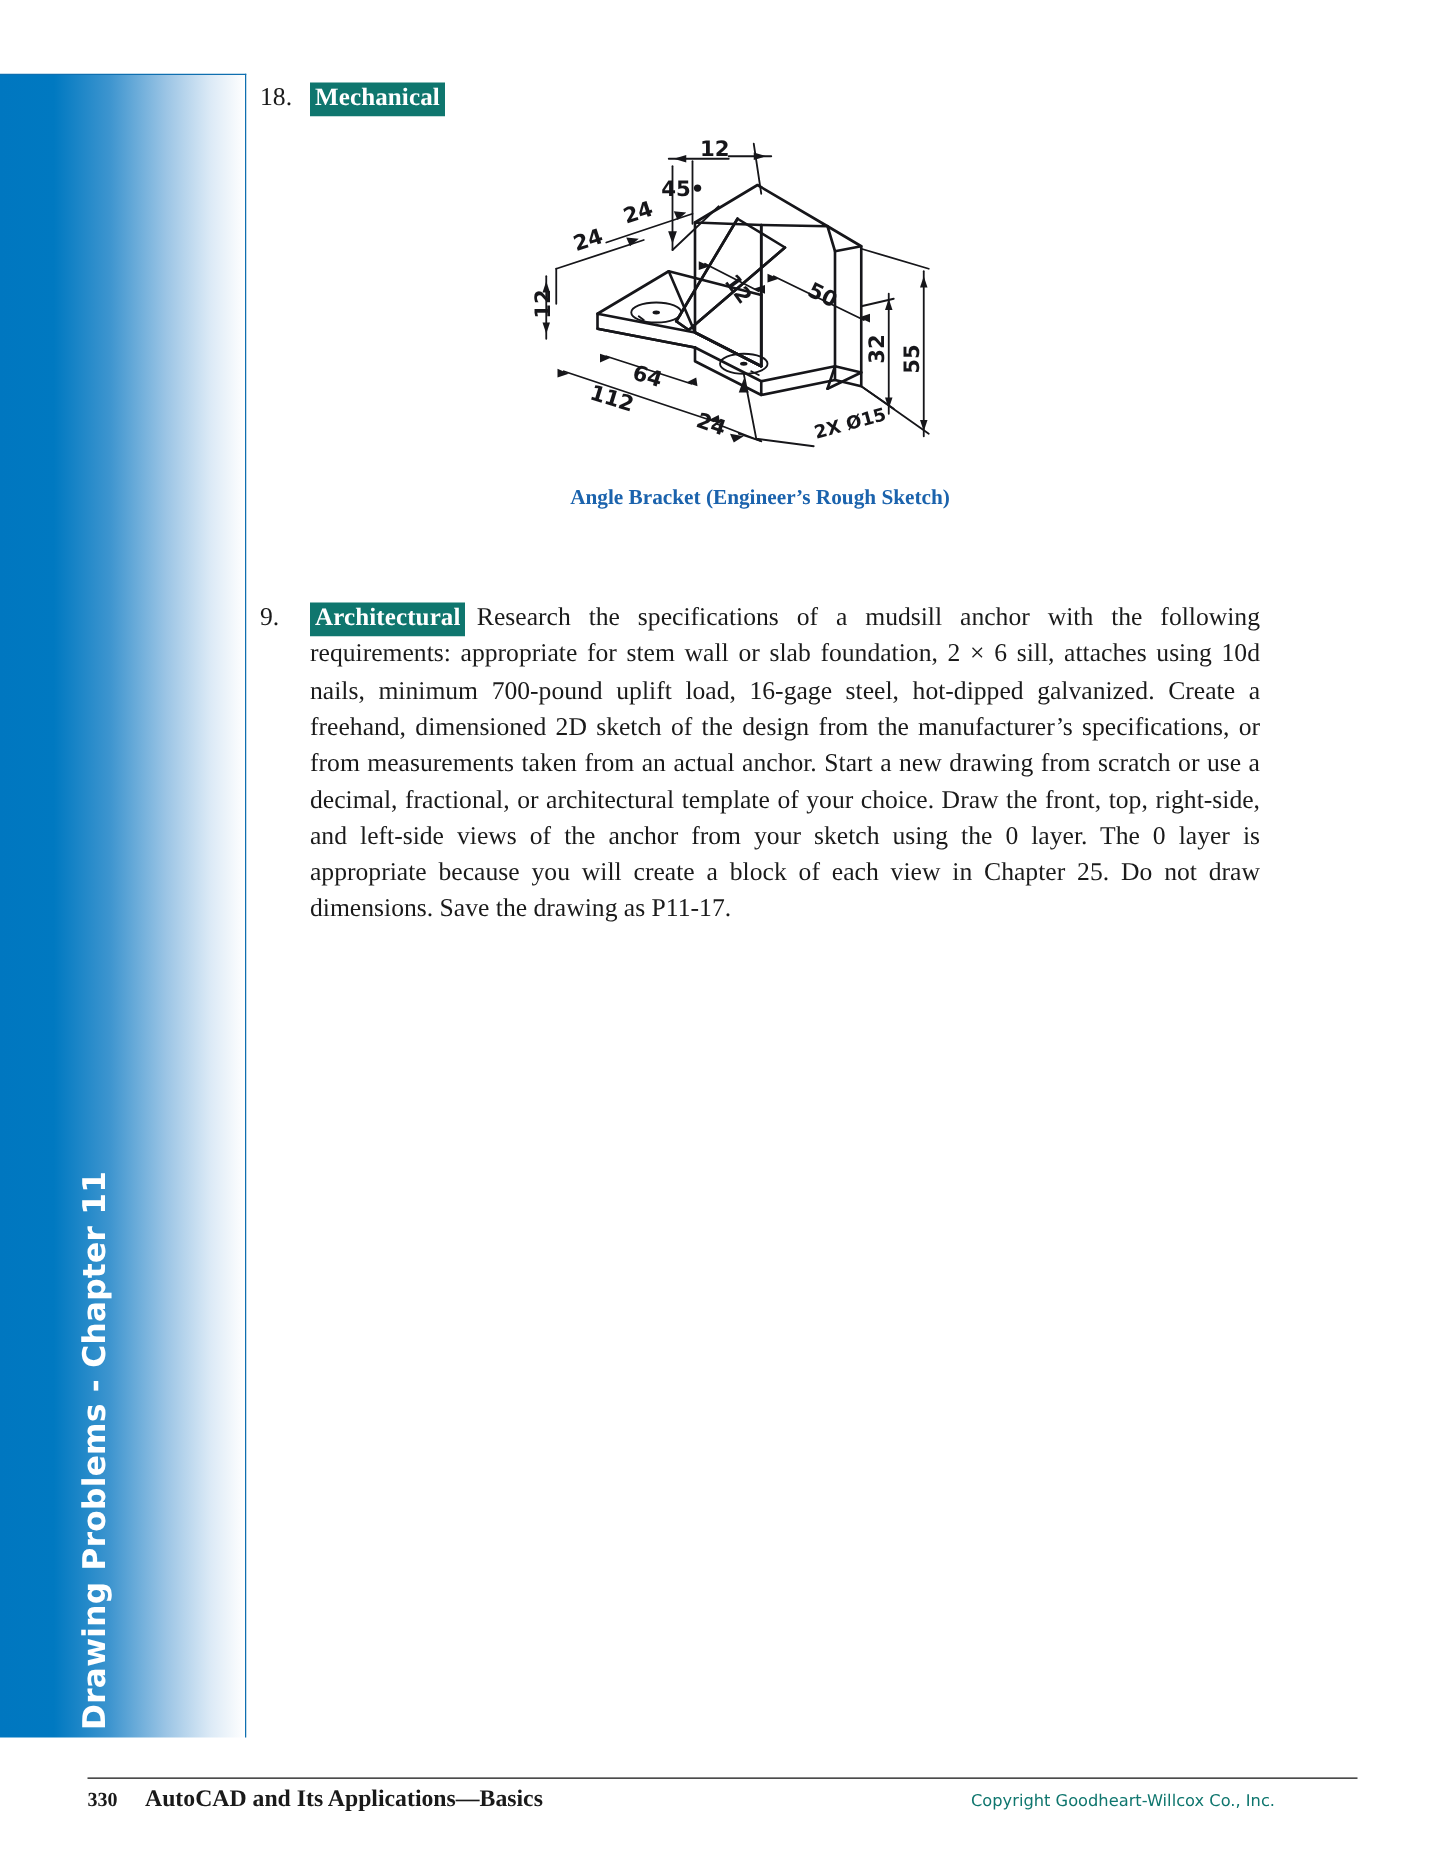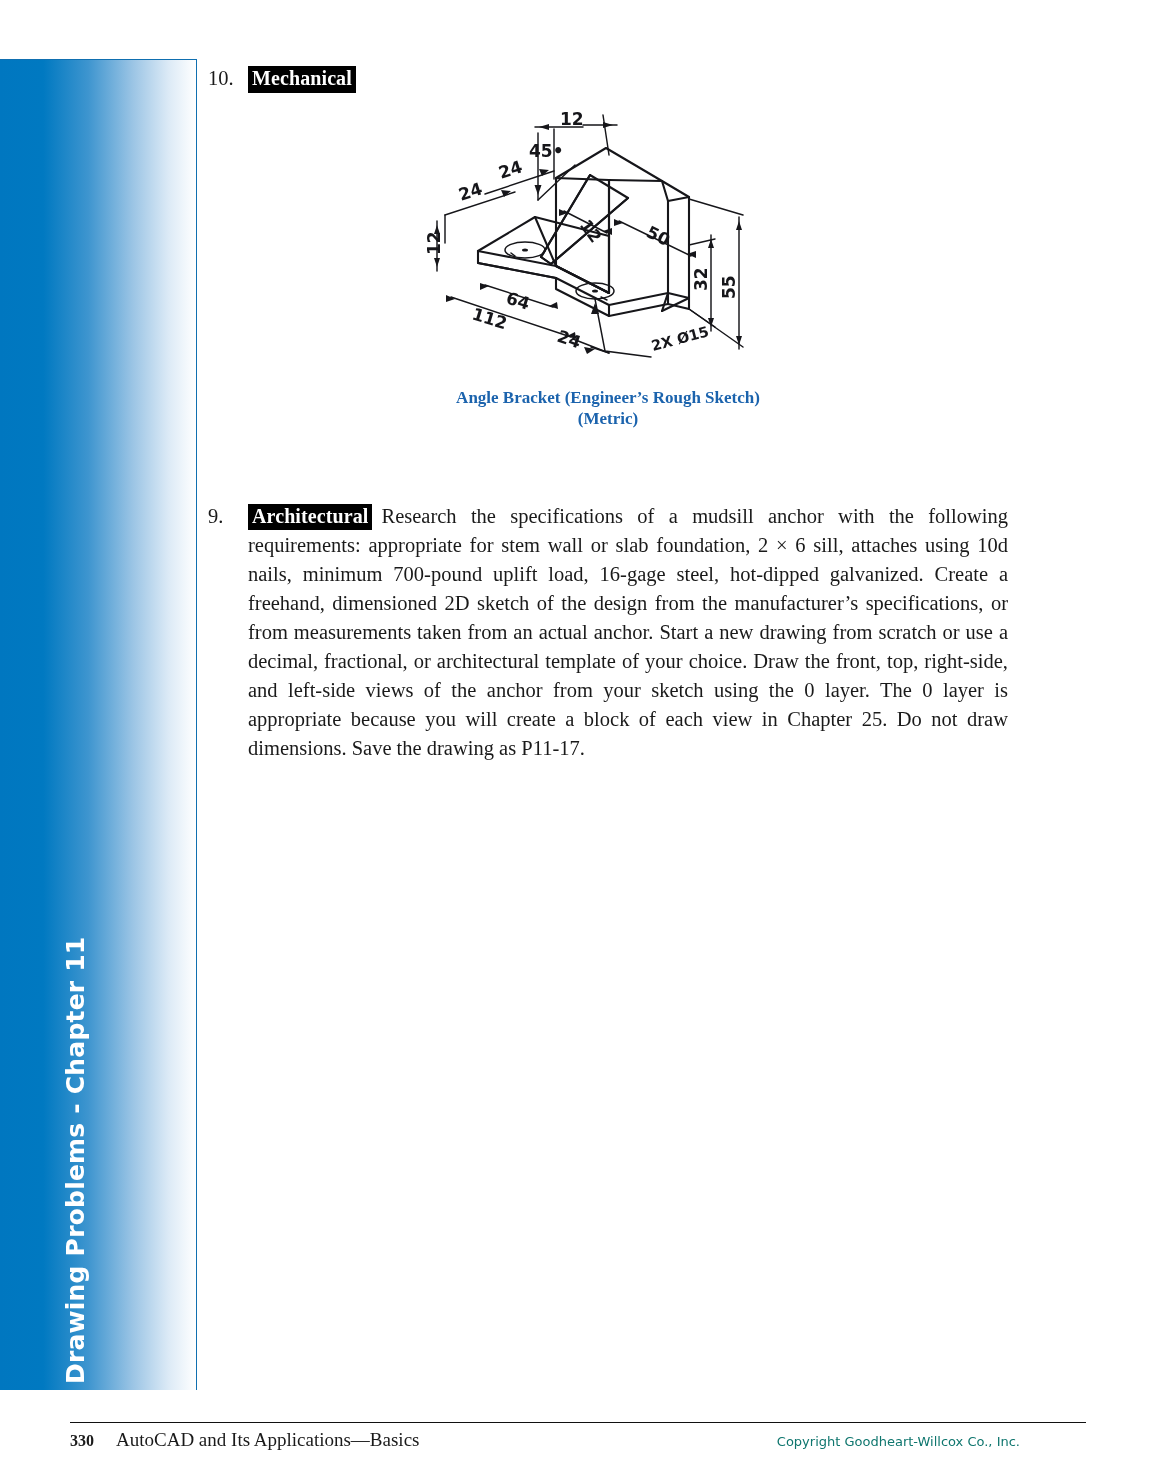--- a/index.html
+++ b/index.html
@@ -75,21 +75,21 @@
   }
   .problem-body {
     margin-left: 40px;
     font-size: 20.5px;
     line-height: 1.42;
     text-align: justify;
     text-justify: inter-word;
   }
   .cat-badge {
     display: inline-block;
-    background: #000000;
+    background: #0f766e;
     color: #ffffff;
     font-weight: bold;
     font-family: "Liberation Serif", serif;
     font-size: 20px;
     line-height: 1.18;
     padding: 1px 4px 2px 4px;
     vertical-align: baseline;
     letter-spacing: 0.1px;
   }
 
@@ -140,20 +140,21 @@
   }
   #footer-page-number {
     font-family: "Liberation Serif", serif;
     font-weight: bold;
     font-size: 16px;
     margin-right: 22px;
   }
   #footer-book-title {
     font-family: "Liberation Serif", serif;
     font-size: 19px;
+    font-weight: bold;
   }
   #footer-copyright {
     font-family: "DejaVu Sans", sans-serif;
     font-size: 13px;
     color: #0f766e;
     padding-right: 66px;
     margin-left: 29px;
   }
 
   
@@ -177,21 +178,21 @@
 </head>
 <body>
 
 <div id="chapter-tab">
   <div id="chapter-tab-label">Drawing Problems - Chapter 11</div>
 </div>
 
 <div id="content">
 
   <div class="problem" id="problem-16">
-    <span class="problem-num">10.</span>
+    <span class="problem-num">18.</span>
     <div class="problem-body">
       <span class="cat-badge">Mechanical</span>
     </div>
 
     <div id="figure-16">
 
       <svg id="angle-bracket-drawing" width="370" height="268" viewBox="0 0 370 268">
 
         <g>
 
@@ -304,21 +305,20 @@
           <text class="dimtext" x="312" y="196" transform="rotate(-90 312 196)">55</text>
 
           <path class="sk-dim" d="M172 196 L182 248 L228 254"></path>
           <path class="sk-fill" d="M172 200 l-4 11 l8 0 z"></path>
           <text class="dimtext-sm" x="230" y="248" transform="rotate(-15 230 248)">2X Ø15</text>
         </g>
       </svg>
 
       <div class="fig-caption">
         <div>Angle Bracket (Engineer’s Rough Sketch)</div>
-        <div>(Metric)</div>
       </div>
     </div>
   </div>
 
   <div class="problem" id="problem-17">
     <span class="problem-num">9.</span>
     <div class="problem-body">
       <span class="cat-badge">Architectural</span><span style="margin-left:9px;">Research the specifications of a mudsill anchor with the following requirements: appropriate for stem wall or slab foundation, 2 × 6 sill, attaches using 10d nails, minimum 700-pound uplift load, 16-gage steel, hot-dipped galvanized. Create a freehand, dimensioned 2D sketch of the design from the manufacturer’s specifications, or from measurements taken from an actual anchor. Start a new drawing from scratch or use a decimal, fractional, or architectural template of your choice. Draw the front, top, right-side, and left-side views of the anchor from your sketch using the 0 layer. The 0 layer is appropriate because you will create a block of each view in Chapter 25. Do not draw dimensions. Save the drawing as P11-17.</span>
     </div>
   </div>

